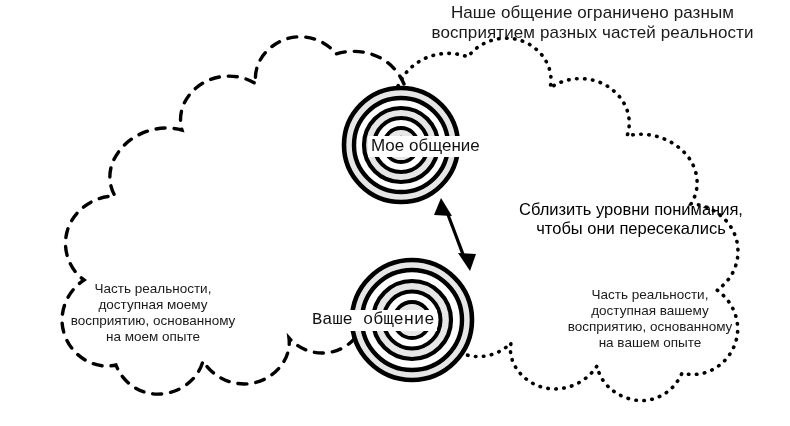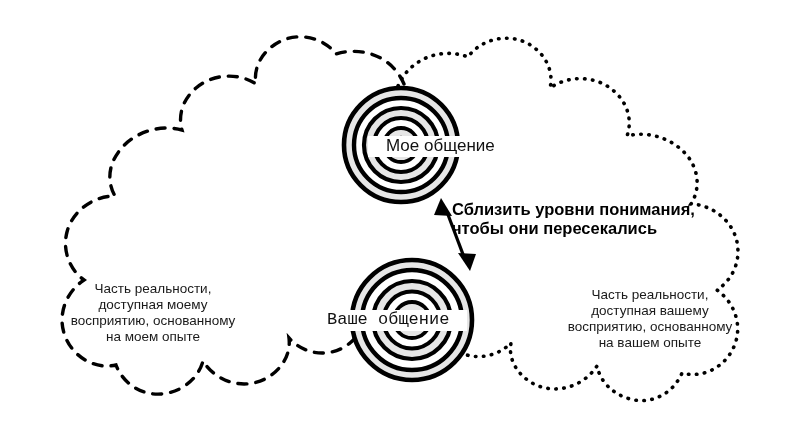--- a/index.html
+++ b/index.html
@@ -51,35 +51,35 @@
     font-size: 13.5px;
   }
   #right-caption {
     left: 525px;
     top: 287px;
     width: 250px;
     text-align: center;
     font-size: 13.5px;
   }
   #emphasis-text {
-    left: 452px;
+    left: 472px;
     top: 200px;
     width: 318px;
-    text-align: left;
+    text-align: center;
     font-size: 16.5px;
-    font-weight: bold;
+    font-weight: normal;
     color: #000;
   }
   .circle-label {
     position: absolute;
     font-size: 17px;
     color: #111;
     white-space: pre;
     background: #ffffff;
-    padding: 1px 18px;
+    padding: 1px 3px;
     line-height: 1.1;
   }
   #my-communication-label {
     left: 368px;
     top: 136px;
   }
   #your-communication-label {
     left: 309px;
     top: 310px;
     font-family: Liberation Mono, monospace;
@@ -153,20 +153,22 @@
     </g>
 
     <g>
       <line x1="447" y1="212" x2="464" y2="257" stroke="#000000" stroke-width="3.2" stroke-linecap="butt"></line>
       <polygon points="441,198 452,216 434,215" fill="#000000"></polygon>
       <polygon points="470,271 458,253 476,254" fill="#000000"></polygon>
     </g>
 
   </svg>
 
+  <div class="txt" id="title-text">Наше общение ограничено разным
+восприятием разных частей реальности</div>
 
   <div class="txt" id="emphasis-text">Сблизить уровни понимания,
 чтобы они пересекались</div>
 
   <div class="txt" id="left-caption">Часть реальности,
 доступная моему
 восприятию, основанному
 на моем опыте</div>
 
   <div class="txt" id="right-caption">Часть реальности,

